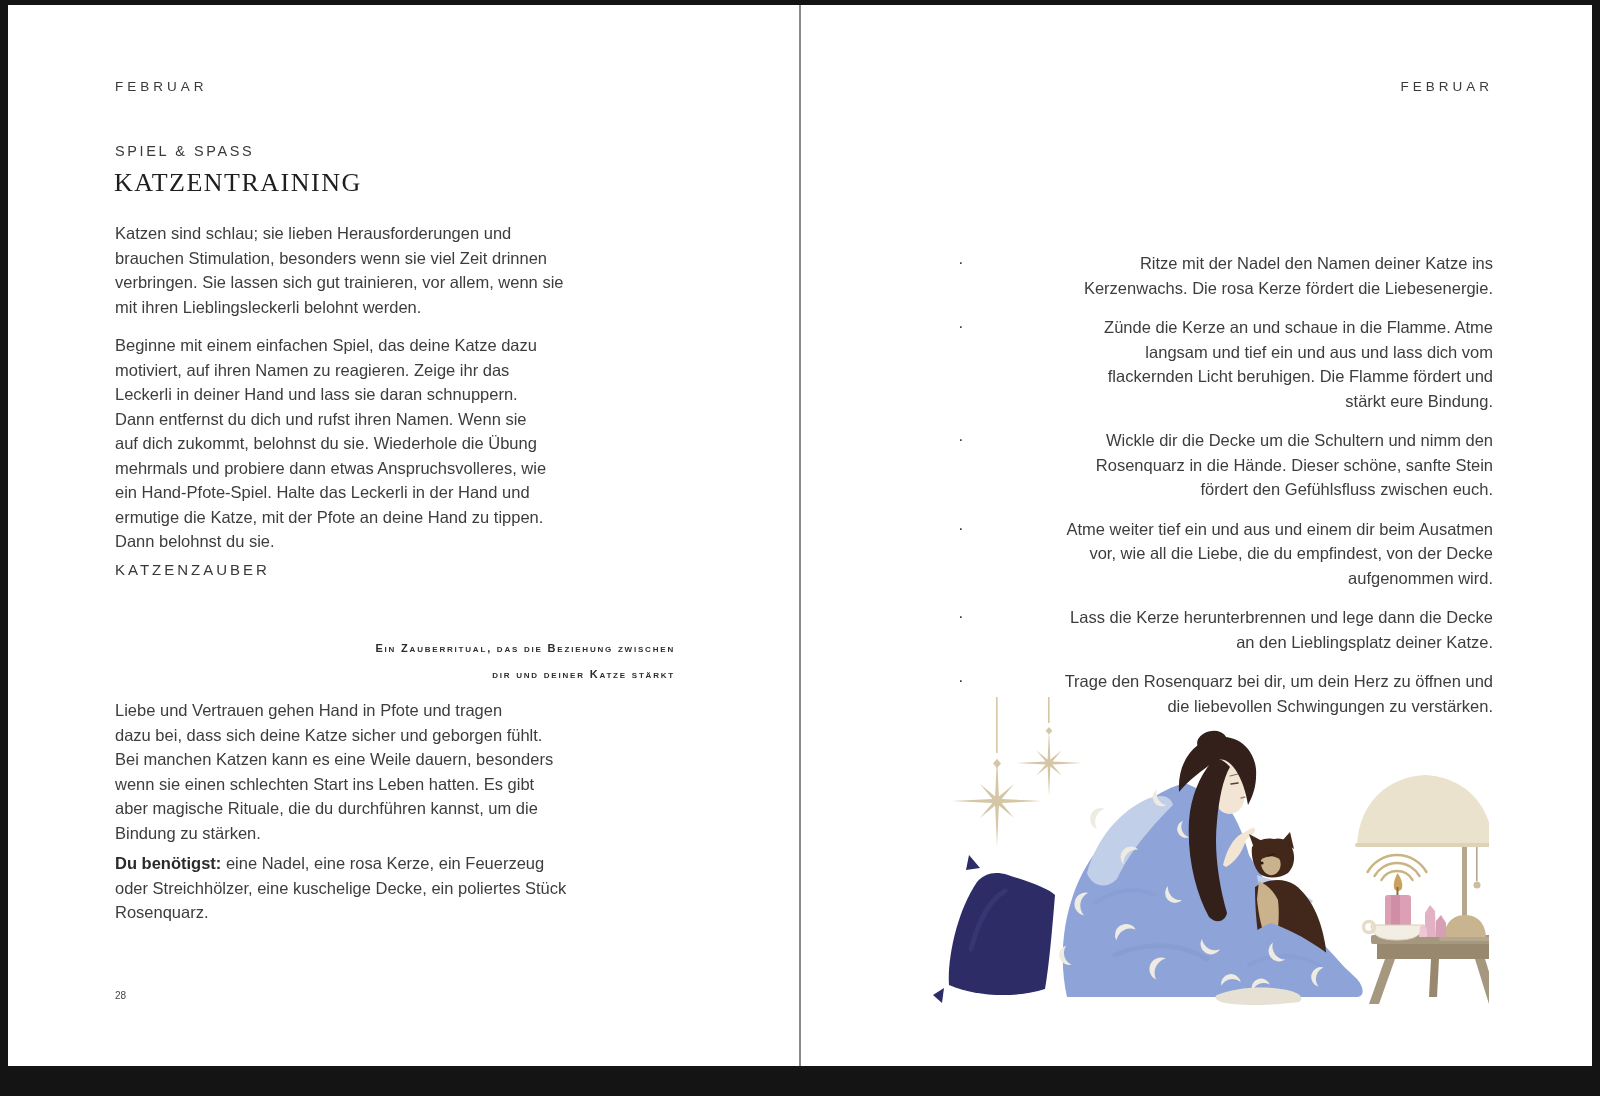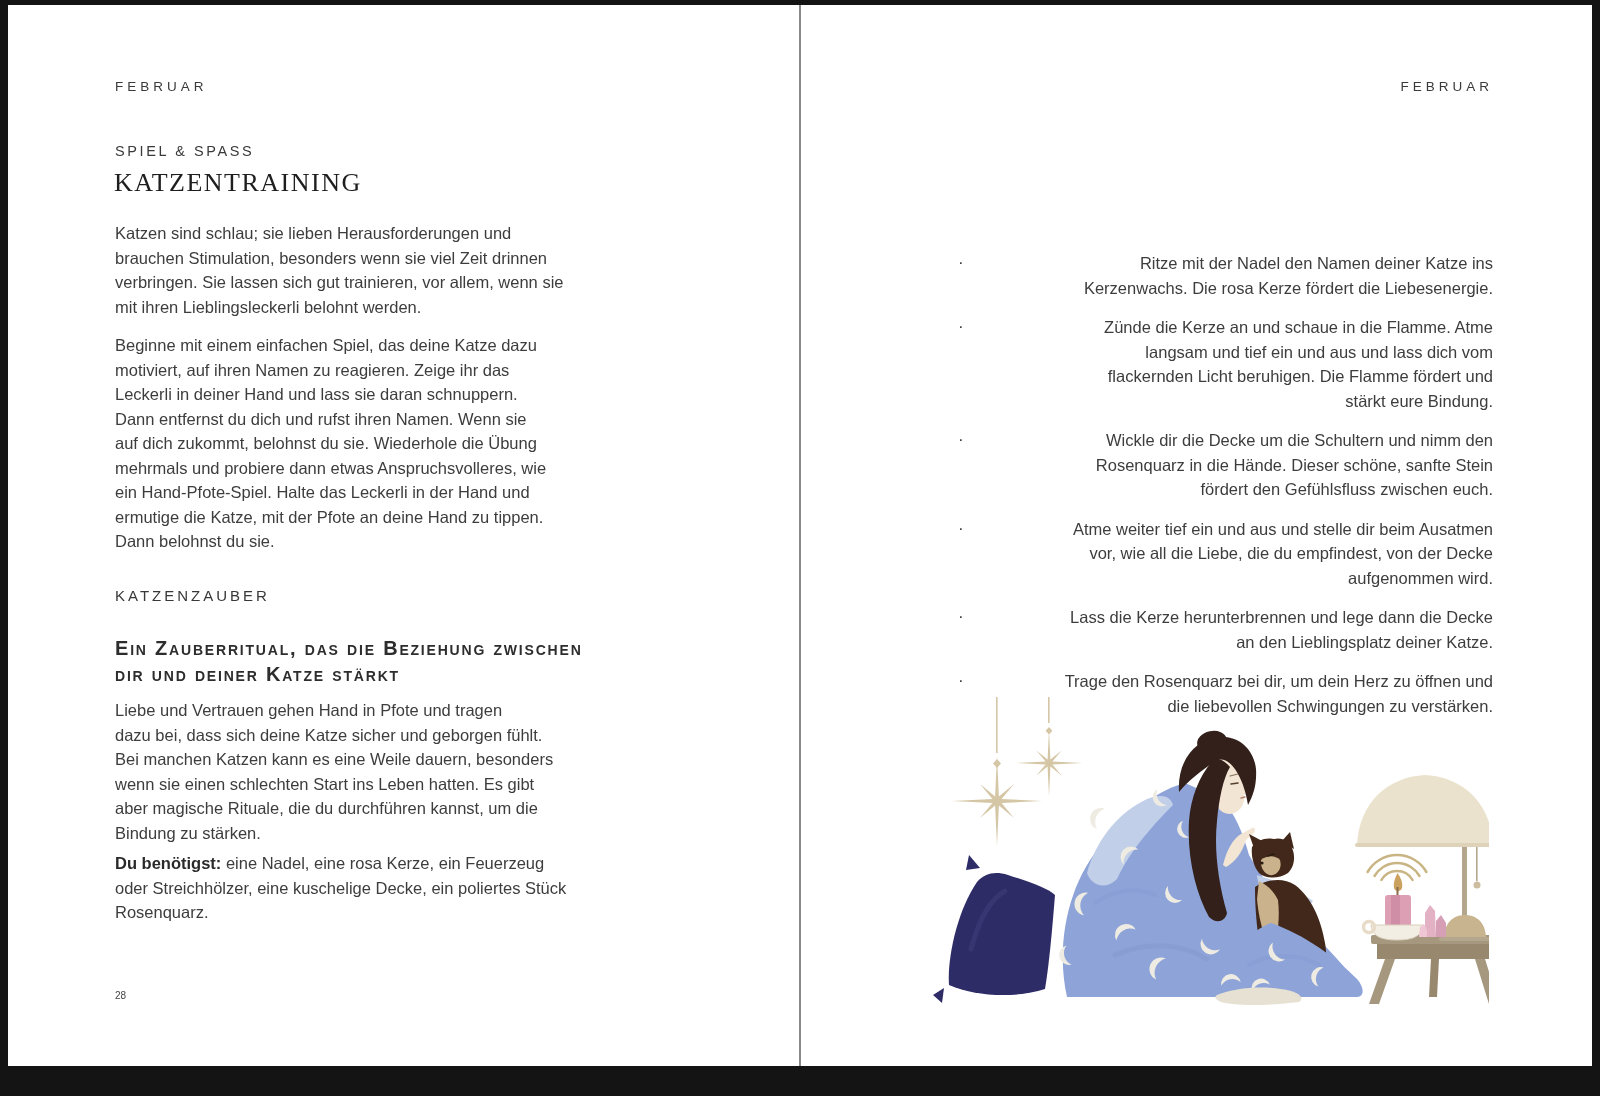--- a/index.html
+++ b/index.html
@@ -7,21 +7,21 @@
   .spread{position:relative;width:1600px;height:1096px;background:#141414;box-sizing:border-box;padding:5px 8px 30px 8px;}
   .pages{position:relative;display:flex;width:100%;height:100%;background:#ffffff;}
   .page{position:relative;flex:1 1 0;background:#fff;overflow:hidden;}
   .divider{width:2px;background:#8a8a8a;flex:0 0 auto;}
   .abs{position:absolute;}
   .running-header{font-size:13.5px;letter-spacing:4px;color:#3a3a3a;font-weight:500;}
   .kicker{font-size:14.5px;letter-spacing:2.6px;color:#3a3a3a;font-weight:400;}
   .chapter-title{font-family:"Liberation Serif","DejaVu Serif",serif;font-size:26px;letter-spacing:1.5px;color:#1e1e1e;font-weight:400;}
   .body-text{font-size:16.5px;line-height:24.5px;color:#3d3d3d;white-space:pre-line;}
   .section-title{font-size:15px;letter-spacing:3px;color:#383838;font-weight:400;}
-  .sub-heading{font-size:20px;letter-spacing:1.8px;color:#2d2d2d;font-weight:700;font-variant:small-caps;line-height:26px;white-space:pre-line;}
+  .sub-heading{font-size:11px;letter-spacing:1.8px;color:#2d2d2d;font-weight:700;font-variant:small-caps;line-height:26px;white-space:pre-line;text-align:right;}
   .materials strong{color:#2a2a2a;font-weight:700;}
   .page-number{font-size:10px;color:#454545;}
   .bullets{width:535px;}
   .bullet{display:flex;margin-bottom:15px;}
   .bullet .dot{flex:0 0 21px;color:#3d3d3d;font-size:17px;line-height:24.5px;}
   .bullet .btxt{flex:1 1 auto;font-size:16.5px;line-height:24.5px;color:#3d3d3d;white-space:pre-line;text-align:right;}
 </style>
 </head>
 <body>
 
@@ -38,21 +38,21 @@
 mit ihren Lieblingsleckerli belohnt werden.</div>
       <div class="abs body-text" style="left:107px;top:328px;width:560px;">Beginne mit einem einfachen Spiel, das deine Katze dazu
 motiviert, auf ihren Namen zu reagieren. Zeige ihr das
 Leckerli in deiner Hand und lass sie daran schnuppern.
 Dann entfernst du dich und rufst ihren Namen. Wenn sie
 auf dich zukommt, belohnst du sie. Wiederhole die Übung
 mehrmals und probiere dann etwas Anspruchsvolleres, wie
 ein Hand-Pfote-Spiel. Halte das Leckerli in der Hand und
 ermutige die Katze, mit der Pfote an deine Hand zu tippen.
 Dann belohnst du sie.</div>
-      <div class="abs section-title" style="left:107px;top:582px;">KATZENZAUBER</div>
+      <div class="abs section-title" style="left:107px;top:556px;">KATZENZAUBER</div>
       <div class="abs sub-heading" style="left:107px;top:630px;width:560px;">Ein Zauberritual, das die Beziehung zwischen
 dir und deiner Katze stärkt</div>
       <div class="abs body-text materials" style="left:107px;top:846px;width:560px;"><strong>Du benötigst:</strong><span> eine Nadel, eine rosa Kerze, ein Feuerzeug
 oder Streichhölzer, eine kuschelige Decke, ein poliertes Stück
 Rosenquarz.</span></div>
       <div class="abs body-text" style="left:107px;top:693px;width:560px;">Liebe und Vertrauen gehen Hand in Pfote und tragen
 dazu bei, dass sich deine Katze sicher und geborgen fühlt.
 Bei manchen Katzen kann es eine Weile dauern, besonders
 wenn sie einen schlechten Start ins Leben hatten. Es gibt
 aber magische Rituale, die du durchführen kannst, um die
@@ -79,21 +79,21 @@
 stärkt eure Bindung.</span>
           </div>
         <div class="bullet">
             <span class="dot">·</span>
             <span class="btxt">Wickle dir die Decke um die Schultern und nimm den
 Rosenquarz in die Hände. Dieser schöne, sanfte Stein
 fördert den Gefühlsfluss zwischen euch.</span>
           </div>
         <div class="bullet">
             <span class="dot">·</span>
-            <span class="btxt">Atme weiter tief ein und aus und stelle dir beim Ausatmen
+            <span class="btxt">Atme weiter tief ein und aus und einem dir beim Ausatmen
 vor, wie all die Liebe, die du empfindest, von der Decke
 aufgenommen wird.</span>
           </div>
         <div class="bullet">
             <span class="dot">·</span>
             <span class="btxt">Lass die Kerze herunterbrennen und lege dann die Decke
 an den Lieblingsplatz deiner Katze.</span>
           </div>
         <div class="bullet">
             <span class="dot">·</span>

